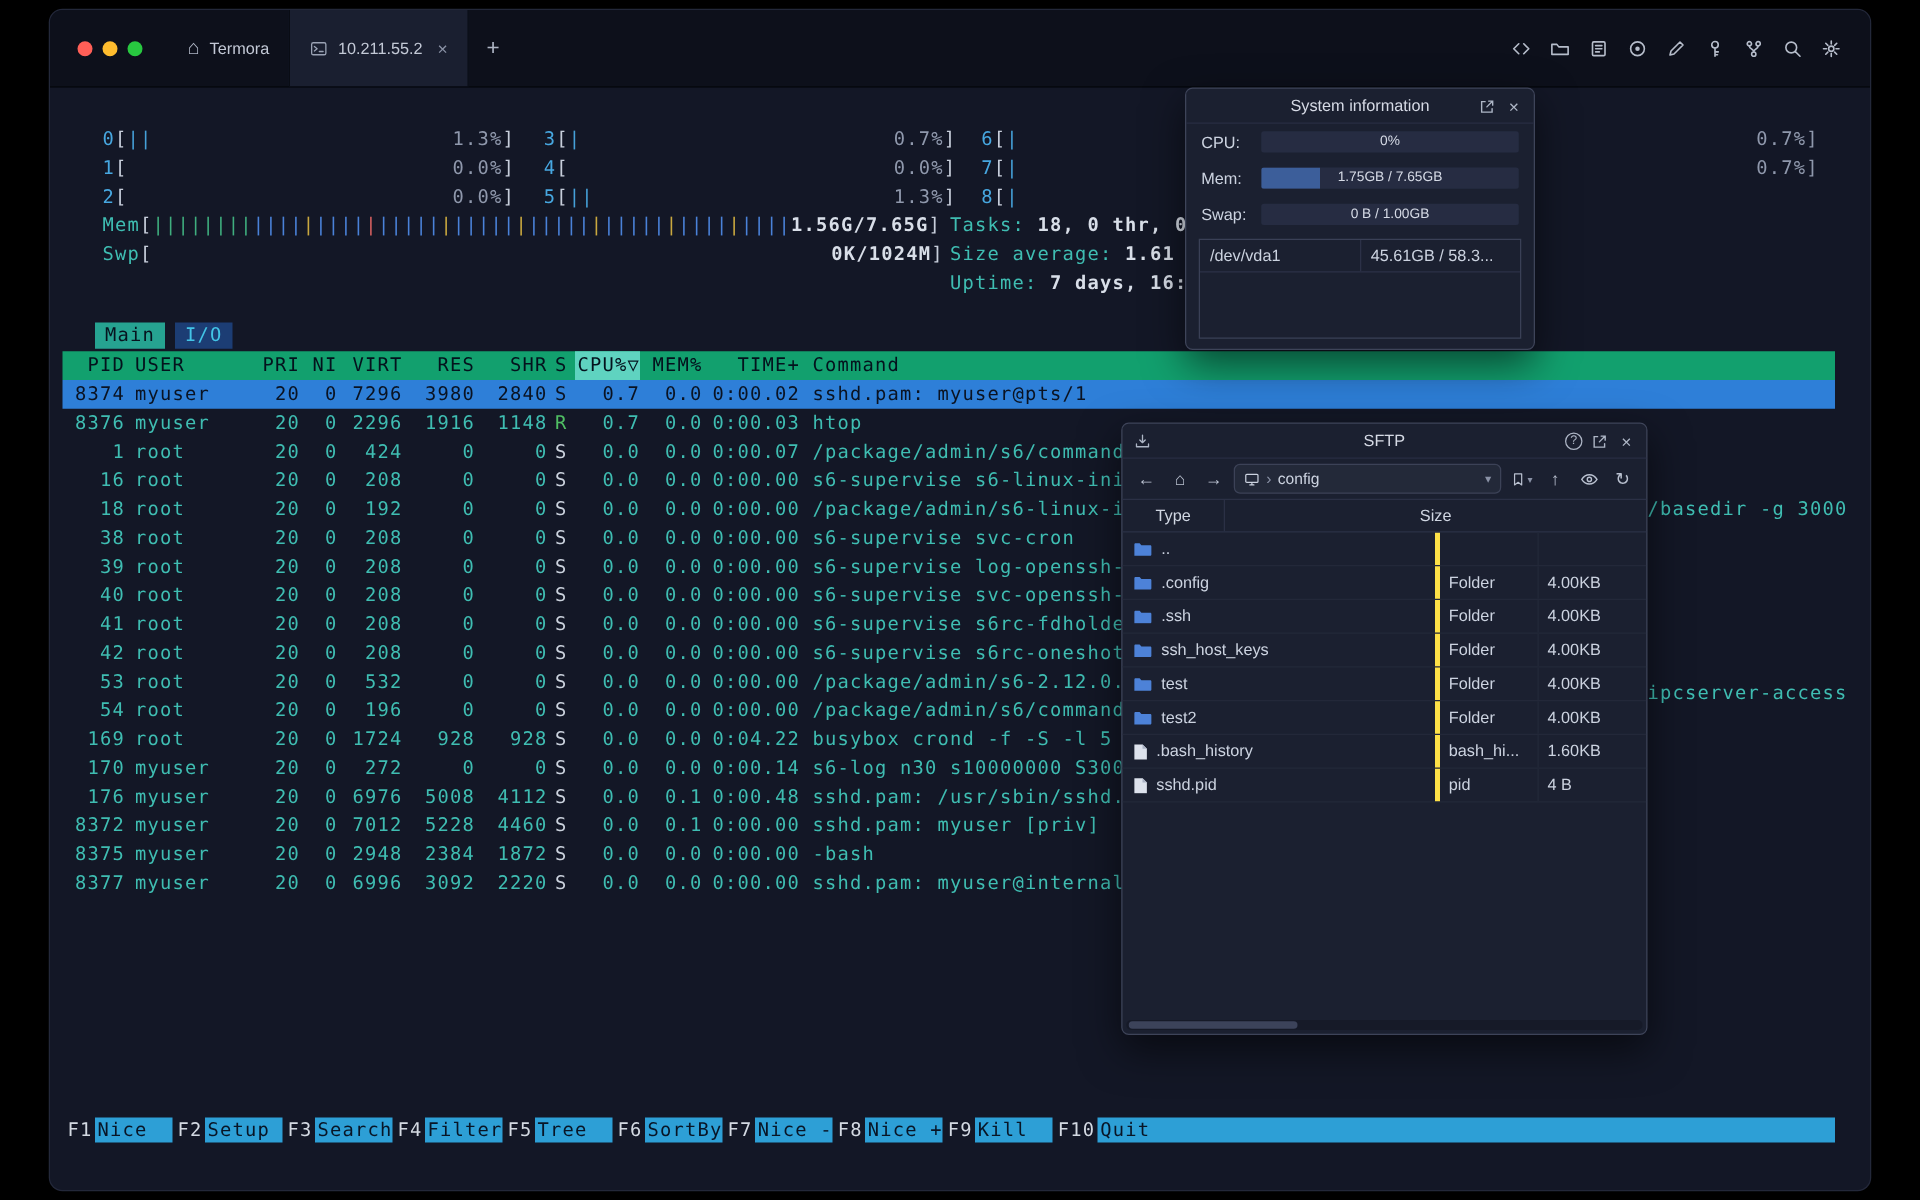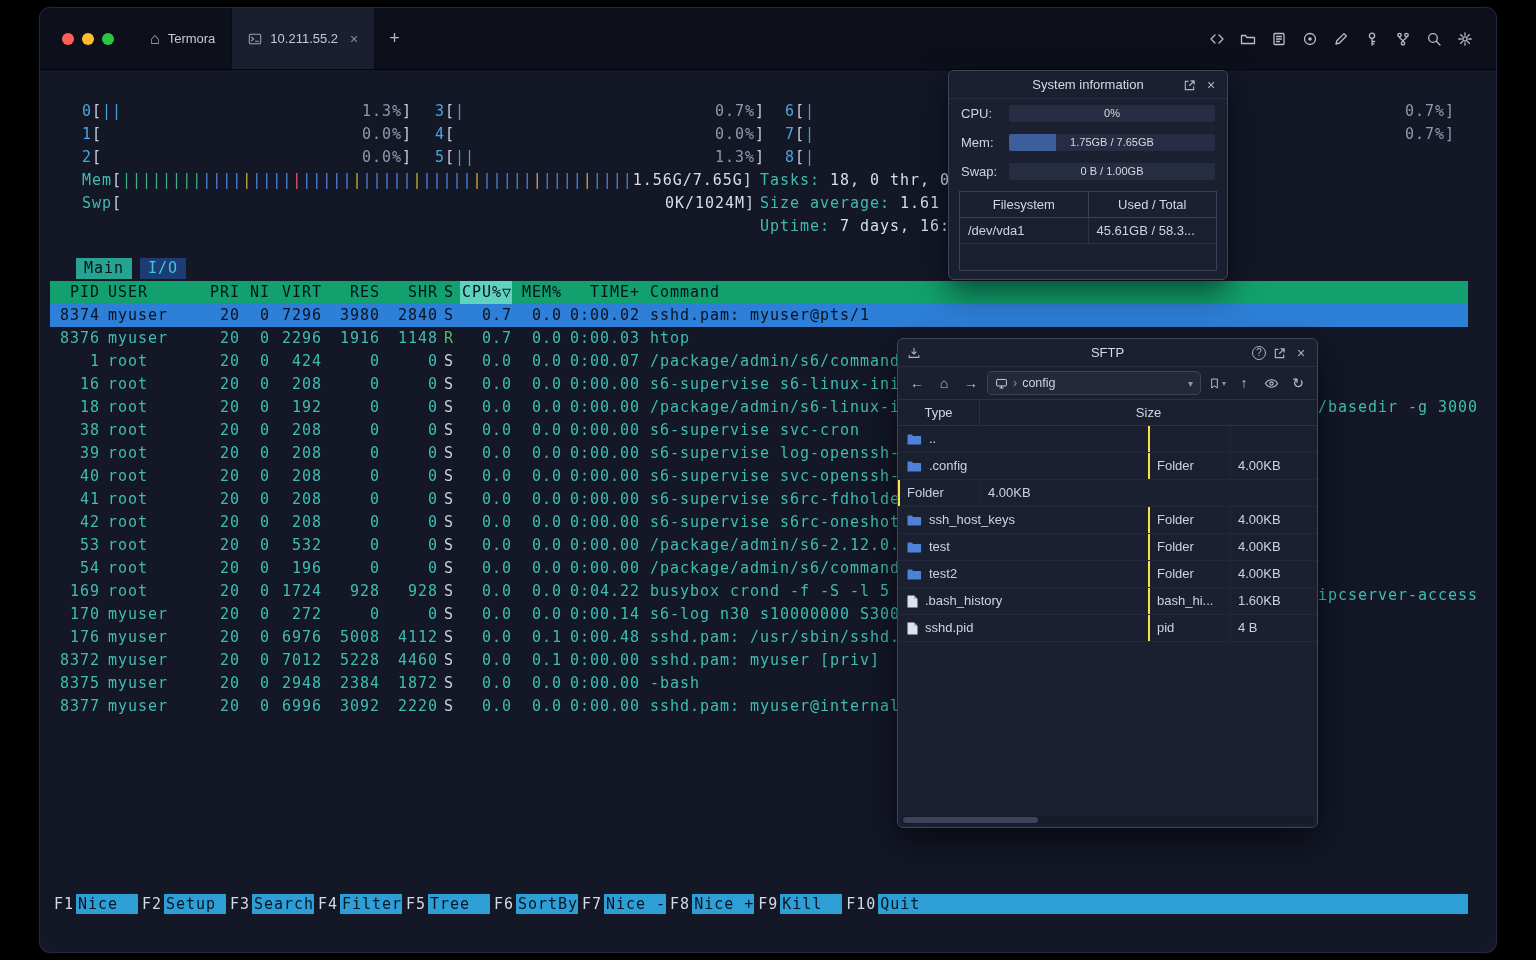--- a/index.html
+++ b/index.html
@@ -22,21 +22,21 @@
 #term{position:absolute;left:10px;top:70px;right:10px;bottom:0;font-family:"DejaVu Sans Mono","Liberation Mono",monospace;font-size:15px;letter-spacing:.97px;line-height:23px;color:#3fbdb2}
 .tline{position:absolute;display:flex;white-space:pre;height:23px}
 .cpu-meter{position:absolute;display:flex;width:330px;white-space:pre;height:23px}
 .t-cid{color:#47a7e0}
 .t-br{color:#c7cedb}
 .t-bars{color:#45a0d8}
 .t-fill{flex:1}
 .t-pct{color:#8f98ac;min-width:40px;text-align:right}
 .frag{position:absolute;white-space:pre}
 .t-teal{color:#3fbdb2}
-.t-val{color:#d8dee8;font-weight:400;white-space:pre}
+.t-val{color:#d8dee8;font-weight:700;white-space:pre}
 .bar-g{color:#3fae7e}.bar-b{color:#4a82d8}.bar-y{color:#c9a83f}.bar-r{color:#d35f5f}
 .htabs{position:absolute;display:flex;gap:8px;height:21px;line-height:21px}
 .htab{padding:0 8px}
 .htab.main{background:#26a391;color:#07131f}
 .htab.io{background:#1c3d74;color:#43c4e6}
 .prow{position:absolute;left:0;display:flex;width:1418px;height:23px;white-space:pre}
 .prow.phead{background:#12a06e;color:#04121d}
 .prow.phead .pc.sorted{background:#5fd3c0;color:#04121d}
 .prow.sel{background:#2e7fd8}
 .prow.sel .pc{color:#0a1322}
@@ -76,21 +76,21 @@
 .mini-caret{font-style:normal;font-size:8px;margin-left:1px;color:#8a92a6}
 .sf-thead{display:flex;height:27px;border-top:1px solid #2b3045;border-bottom:1px solid #2b3045;color:#d0d6e2}
 .sf-h{line-height:26px;text-align:center}
 .sf-h.n{width:250px;border-right:1px solid #2b3045}
 .sf-h.t{width:82px;border-right:1px solid #2b3045}
 .sf-h.s{flex:1}
 #sf-rows{position:absolute;left:0;right:0;top:87px;bottom:14px;overflow:hidden}
 .sf-row{display:flex;height:27px;border-bottom:1px solid #232839;align-items:stretch}
 .sf-c{line-height:26px;white-space:nowrap;overflow:hidden}
 .sf-c.n{width:250px;display:flex;align-items:center;gap:7px;padding-left:9px}
-.sf-c.t{width:82px;border-left:2px solid #fde047;padding-left:7px}
+.sf-c.t{width:82px;border-left:4px solid #fde047;padding-left:7px}
 .sf-c.s{flex:1;border-left:1px solid #232839;padding-left:7px}
 .sf-scroll{position:absolute;left:3px;right:3px;bottom:3px;height:8px;background:#161a28;border-radius:4px}
 .sf-thumb{position:absolute;left:2px;top:1px;width:135px;height:6px;background:#3c435a;border-radius:3px}
 .ficon{display:flex}
 </style>
 </head>
 <body>
 
 <div id="window">
 
@@ -201,21 +201,21 @@
         <div class="prow" style="top: 295px;"><span class="pc pa-r" style="width: 50px;">16</span><span class="pc pa-l" style="width: 8px;"></span><span class="pc pa-l" style="width: 92px;">root</span><span class="pc pa-r" style="width: 40px;">20</span><span class="pc pa-r" style="width: 30px;">0</span><span class="pc pa-r" style="width: 52px;">208</span><span class="pc pa-r" style="width: 58px;">0</span><span class="pc pa-r" style="width: 58px;">0</span><span class="pc pa-c st" style="width: 22px;">S</span><span class="pc pa-r" style="width: 52px;">0.0</span><span class="pc pa-r" style="width: 50px;">0.0</span><span class="pc pa-r" style="width: 78px;">0:00.00</span><span class="pc pa-l" style="width: 10px;"></span><span class="pc pa-l" style="flex: 1 1 0%;">s6-supervise s6-linux-init-sh</span></div>
         <div class="prow" style="top: 318px;"><span class="pc pa-r" style="width: 50px;">18</span><span class="pc pa-l" style="width: 8px;"></span><span class="pc pa-l" style="width: 92px;">root</span><span class="pc pa-r" style="width: 40px;">20</span><span class="pc pa-r" style="width: 30px;">0</span><span class="pc pa-r" style="width: 52px;">192</span><span class="pc pa-r" style="width: 58px;">0</span><span class="pc pa-r" style="width: 58px;">0</span><span class="pc pa-c st" style="width: 22px;">S</span><span class="pc pa-r" style="width: 52px;">0.0</span><span class="pc pa-r" style="width: 50px;">0.0</span><span class="pc pa-r" style="width: 78px;">0:00.00</span><span class="pc pa-l" style="width: 10px;"></span><span class="pc pa-l" style="flex: 1 1 0%;">/package/admin/s6-linux-init/</span></div>
         <span class="ptail" style="top: 318px;">/basedir -g 3000</span>
         <div class="prow" style="top: 341px;"><span class="pc pa-r" style="width: 50px;">38</span><span class="pc pa-l" style="width: 8px;"></span><span class="pc pa-l" style="width: 92px;">root</span><span class="pc pa-r" style="width: 40px;">20</span><span class="pc pa-r" style="width: 30px;">0</span><span class="pc pa-r" style="width: 52px;">208</span><span class="pc pa-r" style="width: 58px;">0</span><span class="pc pa-r" style="width: 58px;">0</span><span class="pc pa-c st" style="width: 22px;">S</span><span class="pc pa-r" style="width: 52px;">0.0</span><span class="pc pa-r" style="width: 50px;">0.0</span><span class="pc pa-r" style="width: 78px;">0:00.00</span><span class="pc pa-l" style="width: 10px;"></span><span class="pc pa-l" style="flex: 1 1 0%;">s6-supervise svc-cron</span></div>
         <div class="prow" style="top: 364px;"><span class="pc pa-r" style="width: 50px;">39</span><span class="pc pa-l" style="width: 8px;"></span><span class="pc pa-l" style="width: 92px;">root</span><span class="pc pa-r" style="width: 40px;">20</span><span class="pc pa-r" style="width: 30px;">0</span><span class="pc pa-r" style="width: 52px;">208</span><span class="pc pa-r" style="width: 58px;">0</span><span class="pc pa-r" style="width: 58px;">0</span><span class="pc pa-c st" style="width: 22px;">S</span><span class="pc pa-r" style="width: 52px;">0.0</span><span class="pc pa-r" style="width: 50px;">0.0</span><span class="pc pa-r" style="width: 78px;">0:00.00</span><span class="pc pa-l" style="width: 10px;"></span><span class="pc pa-l" style="flex: 1 1 0%;">s6-supervise log-openssh-serv</span></div>
         <div class="prow" style="top: 387px;"><span class="pc pa-r" style="width: 50px;">40</span><span class="pc pa-l" style="width: 8px;"></span><span class="pc pa-l" style="width: 92px;">root</span><span class="pc pa-r" style="width: 40px;">20</span><span class="pc pa-r" style="width: 30px;">0</span><span class="pc pa-r" style="width: 52px;">208</span><span class="pc pa-r" style="width: 58px;">0</span><span class="pc pa-r" style="width: 58px;">0</span><span class="pc pa-c st" style="width: 22px;">S</span><span class="pc pa-r" style="width: 52px;">0.0</span><span class="pc pa-r" style="width: 50px;">0.0</span><span class="pc pa-r" style="width: 78px;">0:00.00</span><span class="pc pa-l" style="width: 10px;"></span><span class="pc pa-l" style="flex: 1 1 0%;">s6-supervise svc-openssh-serv</span></div>
         <div class="prow" style="top: 410px;"><span class="pc pa-r" style="width: 50px;">41</span><span class="pc pa-l" style="width: 8px;"></span><span class="pc pa-l" style="width: 92px;">root</span><span class="pc pa-r" style="width: 40px;">20</span><span class="pc pa-r" style="width: 30px;">0</span><span class="pc pa-r" style="width: 52px;">208</span><span class="pc pa-r" style="width: 58px;">0</span><span class="pc pa-r" style="width: 58px;">0</span><span class="pc pa-c st" style="width: 22px;">S</span><span class="pc pa-r" style="width: 52px;">0.0</span><span class="pc pa-r" style="width: 50px;">0.0</span><span class="pc pa-r" style="width: 78px;">0:00.00</span><span class="pc pa-l" style="width: 10px;"></span><span class="pc pa-l" style="flex: 1 1 0%;">s6-supervise s6rc-fdholder</span></div>
         <div class="prow" style="top: 433px;"><span class="pc pa-r" style="width: 50px;">42</span><span class="pc pa-l" style="width: 8px;"></span><span class="pc pa-l" style="width: 92px;">root</span><span class="pc pa-r" style="width: 40px;">20</span><span class="pc pa-r" style="width: 30px;">0</span><span class="pc pa-r" style="width: 52px;">208</span><span class="pc pa-r" style="width: 58px;">0</span><span class="pc pa-r" style="width: 58px;">0</span><span class="pc pa-c st" style="width: 22px;">S</span><span class="pc pa-r" style="width: 52px;">0.0</span><span class="pc pa-r" style="width: 50px;">0.0</span><span class="pc pa-r" style="width: 78px;">0:00.00</span><span class="pc pa-l" style="width: 10px;"></span><span class="pc pa-l" style="flex: 1 1 0%;">s6-supervise s6rc-oneshot-run</span></div>
         <div class="prow" style="top: 456px;"><span class="pc pa-r" style="width: 50px;">53</span><span class="pc pa-l" style="width: 8px;"></span><span class="pc pa-l" style="width: 92px;">root</span><span class="pc pa-r" style="width: 40px;">20</span><span class="pc pa-r" style="width: 30px;">0</span><span class="pc pa-r" style="width: 52px;">532</span><span class="pc pa-r" style="width: 58px;">0</span><span class="pc pa-r" style="width: 58px;">0</span><span class="pc pa-c st" style="width: 22px;">S</span><span class="pc pa-r" style="width: 52px;">0.0</span><span class="pc pa-r" style="width: 50px;">0.0</span><span class="pc pa-r" style="width: 78px;">0:00.00</span><span class="pc pa-l" style="width: 10px;"></span><span class="pc pa-l" style="flex: 1 1 0%;">/package/admin/s6-2.12.0.2/co</span></div>
         <div class="prow" style="top: 479px;"><span class="pc pa-r" style="width: 50px;">54</span><span class="pc pa-l" style="width: 8px;"></span><span class="pc pa-l" style="width: 92px;">root</span><span class="pc pa-r" style="width: 40px;">20</span><span class="pc pa-r" style="width: 30px;">0</span><span class="pc pa-r" style="width: 52px;">196</span><span class="pc pa-r" style="width: 58px;">0</span><span class="pc pa-r" style="width: 58px;">0</span><span class="pc pa-c st" style="width: 22px;">S</span><span class="pc pa-r" style="width: 52px;">0.0</span><span class="pc pa-r" style="width: 50px;">0.0</span><span class="pc pa-r" style="width: 78px;">0:00.00</span><span class="pc pa-l" style="width: 10px;"></span><span class="pc pa-l" style="flex: 1 1 0%;">/package/admin/s6/command/s6-</span></div>
-        <span class="ptail" style="top: 506px; text-align: center;">ipcserver-access</span>
+        <span class="ptail" style="top: 465px; text-align: center;">ipcserver-access</span>
         <div class="prow" style="top: 502px;"><span class="pc pa-r" style="width: 50px;">169</span><span class="pc pa-l" style="width: 8px;"></span><span class="pc pa-l" style="width: 92px;">root</span><span class="pc pa-r" style="width: 40px;">20</span><span class="pc pa-r" style="width: 30px;">0</span><span class="pc pa-r" style="width: 52px;">1724</span><span class="pc pa-r" style="width: 58px;">928</span><span class="pc pa-r" style="width: 58px;">928</span><span class="pc pa-c st" style="width: 22px;">S</span><span class="pc pa-r" style="width: 52px;">0.0</span><span class="pc pa-r" style="width: 50px;">0.0</span><span class="pc pa-r" style="width: 78px;">0:04.22</span><span class="pc pa-l" style="width: 10px;"></span><span class="pc pa-l" style="flex: 1 1 0%;">busybox crond -f -S -l 5</span></div>
         <div class="prow" style="top: 525px;"><span class="pc pa-r" style="width: 50px;">170</span><span class="pc pa-l" style="width: 8px;"></span><span class="pc pa-l" style="width: 92px;">myuser</span><span class="pc pa-r" style="width: 40px;">20</span><span class="pc pa-r" style="width: 30px;">0</span><span class="pc pa-r" style="width: 52px;">272</span><span class="pc pa-r" style="width: 58px;">0</span><span class="pc pa-r" style="width: 58px;">0</span><span class="pc pa-c st" style="width: 22px;">S</span><span class="pc pa-r" style="width: 52px;">0.0</span><span class="pc pa-r" style="width: 50px;">0.0</span><span class="pc pa-r" style="width: 78px;">0:00.14</span><span class="pc pa-l" style="width: 10px;"></span><span class="pc pa-l" style="flex: 1 1 0%;">s6-log n30 s10000000 S3000000</span></div>
         <div class="prow" style="top: 548px;"><span class="pc pa-r" style="width: 50px;">176</span><span class="pc pa-l" style="width: 8px;"></span><span class="pc pa-l" style="width: 92px;">myuser</span><span class="pc pa-r" style="width: 40px;">20</span><span class="pc pa-r" style="width: 30px;">0</span><span class="pc pa-r" style="width: 52px;">6976</span><span class="pc pa-r" style="width: 58px;">5008</span><span class="pc pa-r" style="width: 58px;">4112</span><span class="pc pa-c st" style="width: 22px;">S</span><span class="pc pa-r" style="width: 52px;">0.0</span><span class="pc pa-r" style="width: 50px;">0.1</span><span class="pc pa-r" style="width: 78px;">0:00.48</span><span class="pc pa-l" style="width: 10px;"></span><span class="pc pa-l" style="flex: 1 1 0%;">sshd.pam: /usr/sbin/sshd.pam</span></div>
         <div class="prow" style="top: 571px;"><span class="pc pa-r" style="width: 50px;">8372</span><span class="pc pa-l" style="width: 8px;"></span><span class="pc pa-l" style="width: 92px;">myuser</span><span class="pc pa-r" style="width: 40px;">20</span><span class="pc pa-r" style="width: 30px;">0</span><span class="pc pa-r" style="width: 52px;">7012</span><span class="pc pa-r" style="width: 58px;">5228</span><span class="pc pa-r" style="width: 58px;">4460</span><span class="pc pa-c st" style="width: 22px;">S</span><span class="pc pa-r" style="width: 52px;">0.0</span><span class="pc pa-r" style="width: 50px;">0.1</span><span class="pc pa-r" style="width: 78px;">0:00.00</span><span class="pc pa-l" style="width: 10px;"></span><span class="pc pa-l" style="flex: 1 1 0%;">sshd.pam: myuser [priv]</span></div>
         <div class="prow" style="top: 594px;"><span class="pc pa-r" style="width: 50px;">8375</span><span class="pc pa-l" style="width: 8px;"></span><span class="pc pa-l" style="width: 92px;">myuser</span><span class="pc pa-r" style="width: 40px;">20</span><span class="pc pa-r" style="width: 30px;">0</span><span class="pc pa-r" style="width: 52px;">2948</span><span class="pc pa-r" style="width: 58px;">2384</span><span class="pc pa-r" style="width: 58px;">1872</span><span class="pc pa-c st" style="width: 22px;">S</span><span class="pc pa-r" style="width: 52px;">0.0</span><span class="pc pa-r" style="width: 50px;">0.0</span><span class="pc pa-r" style="width: 78px;">0:00.00</span><span class="pc pa-l" style="width: 10px;"></span><span class="pc pa-l" style="flex: 1 1 0%;">-bash</span></div>
         <div class="prow" style="top: 617px;"><span class="pc pa-r" style="width: 50px;">8377</span><span class="pc pa-l" style="width: 8px;"></span><span class="pc pa-l" style="width: 92px;">myuser</span><span class="pc pa-r" style="width: 40px;">20</span><span class="pc pa-r" style="width: 30px;">0</span><span class="pc pa-r" style="width: 52px;">6996</span><span class="pc pa-r" style="width: 58px;">3092</span><span class="pc pa-r" style="width: 58px;">2220</span><span class="pc pa-c st" style="width: 22px;">S</span><span class="pc pa-r" style="width: 52px;">0.0</span><span class="pc pa-r" style="width: 50px;">0.0</span><span class="pc pa-r" style="width: 78px;">0:00.00</span><span class="pc pa-l" style="width: 10px;"></span><span class="pc pa-l" style="flex: 1 1 0%;">sshd.pam: myuser@internal-sft</span></div>
       </div>
     <div id="fnbar">
         <span class="fn-key">F1</span>
         <span class="fn-label">Nice</span>
@@ -279,24 +279,20 @@
         </div>
         <div class="si-row">
           <span class="si-label">Swap:</span>
           <div class="si-track">
             <div class="si-fill" style="width: 0%;"></div>
             <span class="si-text">0 B / 1.00GB</span>
           </div>
         </div>
       </div>
     <div class="si-table">
-      <div class="si-th">
-        <span>Filesystem</span>
-        <span>Used / Total</span>
-      </div>
       <div class="si-tr">
         <span>/dev/vda1</span>
         <span>45.61GB / 58.3...</span>
       </div>
     </div>
   </div>
 
   <div id="sftp" class="panel">
     <div class="p-head">
       <span class="p-ico" style="left:6px">
@@ -366,20 +362,28 @@
               <svg width="15" height="12" viewBox="0 0 15 12">
                 <path d="M.5 11.5v-9c0-.6.4-1 1-1h3.2l1.4 1.6h7c.6 0 1 .4 1 1v6.4c0 .6-.4 1-1 1z" fill="#4d82d8"></path>
               </svg>
             </span>
             <span>.config</span>
           </span>
           <span class="sf-c t">Folder</span>
           <span class="sf-c s">4.00KB</span>
         </div>
         <div class="sf-row">
+          <span class="sf-c n">
+            <span class="ficon">
+              <svg width="15" height="12" viewBox="0 0 15 12">
+                <path d="M.5 11.5v-9c0-.6.4-1 1-1h3.2l1.4 1.6h7c.6 0 1 .4 1 1v6.4c0 .6-.4 1-1 1z" fill="#4d82d8"></path>
+              </svg>
+            </span>
+            <span>.ssh</span>
+          </span>
           <span class="sf-c t">Folder</span>
           <span class="sf-c s">4.00KB</span>
         </div>
         <div class="sf-row">
           <span class="sf-c n">
             <span class="ficon">
               <svg width="15" height="12" viewBox="0 0 15 12">
                 <path d="M.5 11.5v-9c0-.6.4-1 1-1h3.2l1.4 1.6h7c.6 0 1 .4 1 1v6.4c0 .6-.4 1-1 1z" fill="#4d82d8"></path>
               </svg>
             </span>

